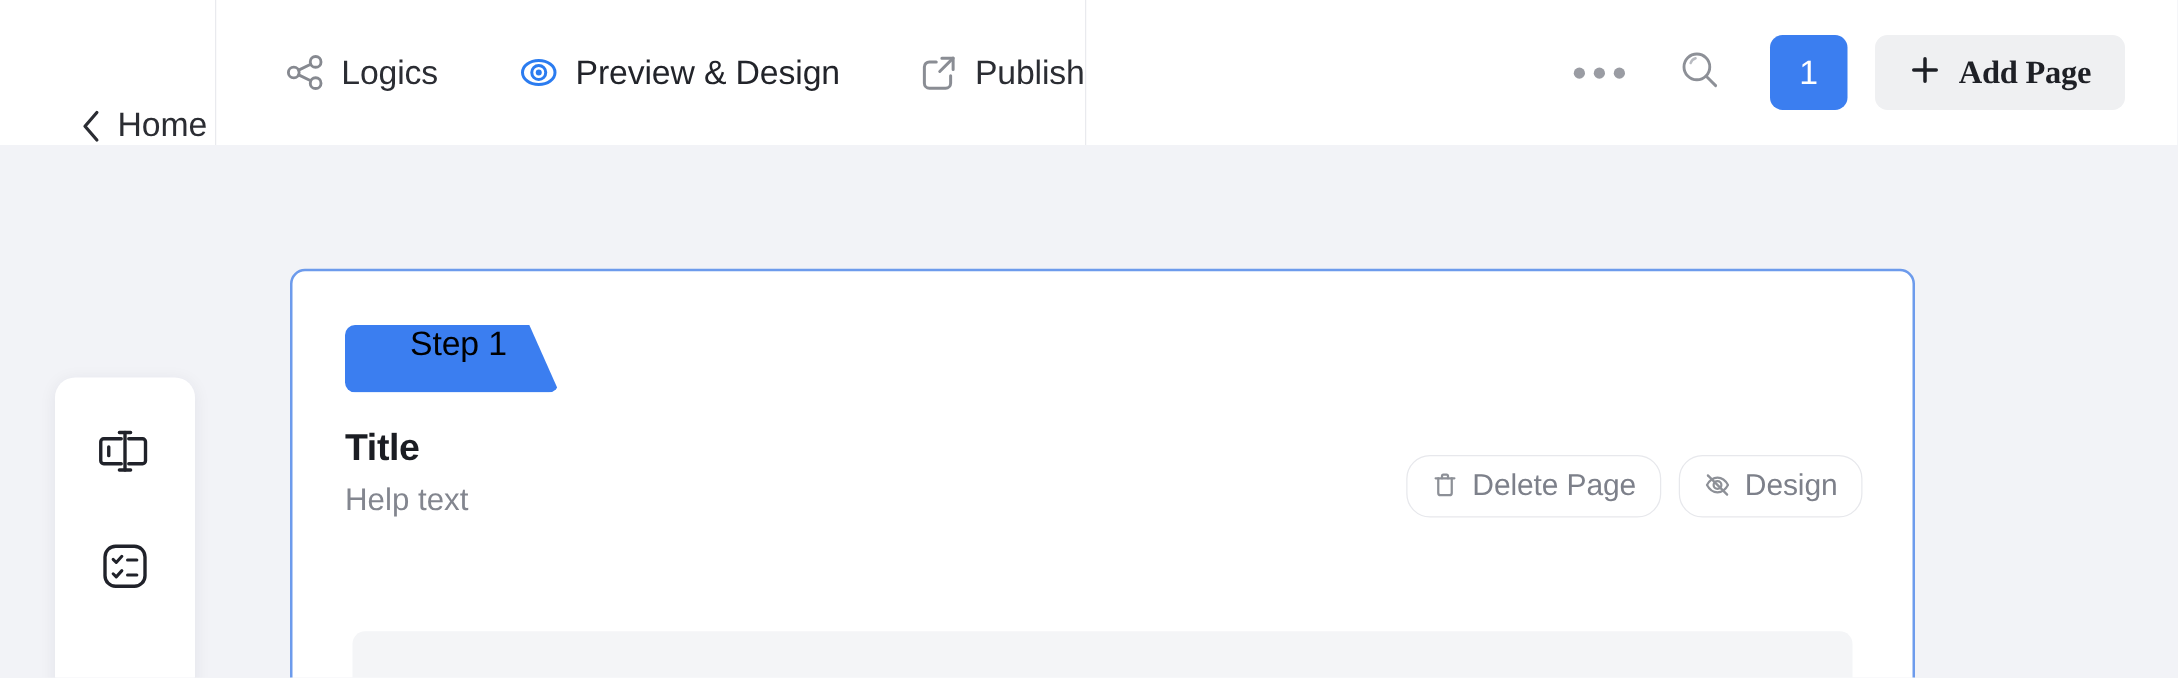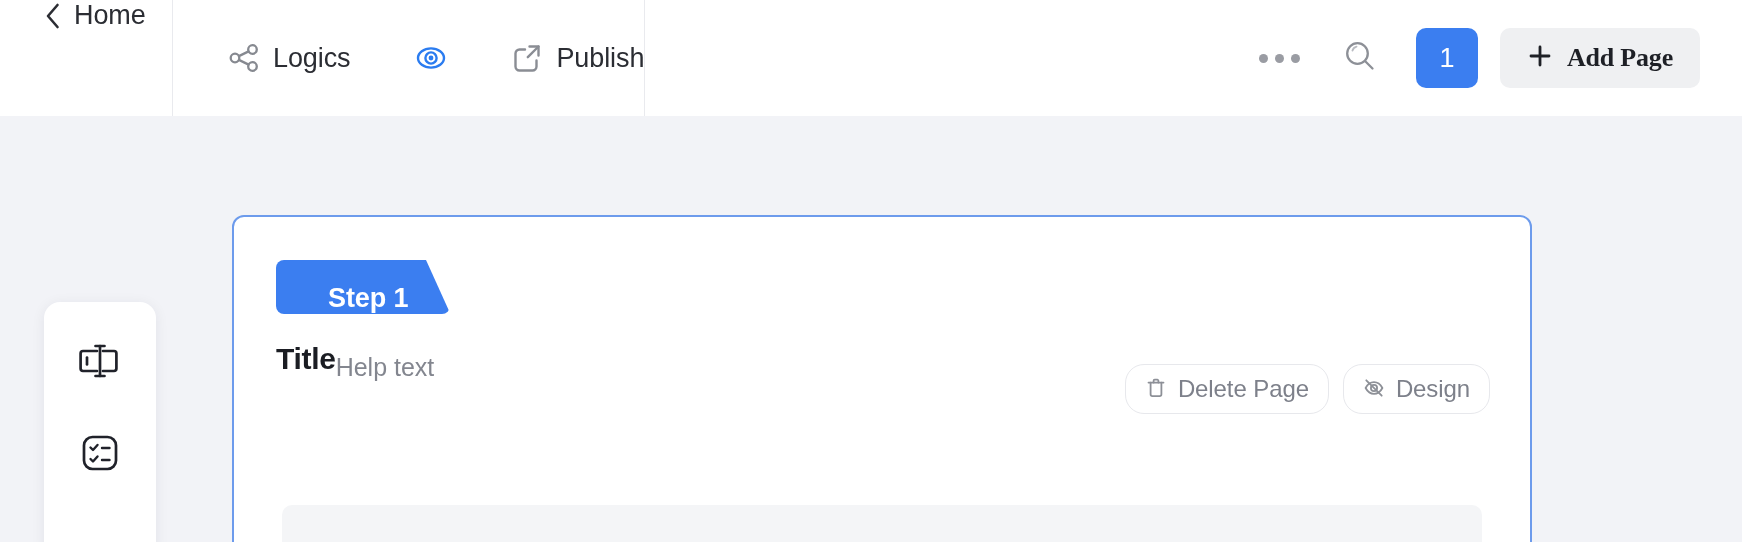--- a/index.html
+++ b/index.html
@@ -39,22 +39,22 @@
     width: 1px;
     height: 116px;
     background: #e9eaee;
     flex: 0 0 1px;
   }
 
   .tb-zone-home {
     width: 172px;
     height: 116px;
     display: flex;
-    align-items: flex-start;
-    padding-left: 44px;
+    align-items: flex-end;
+    padding-left: 64px;
     box-sizing: border-box;
   }
 
   .home-link {
     display: flex;
     align-items: center;
     gap: 13px;
     cursor: pointer;
   }
   .home-label {
@@ -209,44 +209,44 @@
     box-sizing: border-box;
     overflow: hidden;
   }
 
   .step-badge {
     position: absolute;
     left: 42px;
     top: 43px;
     height: 54px;
     background: #3b7ef0;
-    color: #ffffff;
+    color: #000000;
     font-size: 27px;
-    font-weight: bold;
+    font-weight: normal;
     letter-spacing: -0.1px;
     display: flex;
-    align-items: flex-end;
+    align-items: flex-start;
     padding: 0 42px 0 52px;
     border-radius: 8px;
     -webkit-clip-path: polygon(0 0, 86% 0, 100% 100%, 0 100%);
     clip-path: polygon(0 0, 86% 0, 100% 100%, 0 100%);
     box-sizing: border-box;
   }
 
   .card-head {
     position: absolute;
     left: 42px;
     top: 125px;
     right: 40px;
     display: flex;
     align-items: flex-start;
     justify-content: space-between;
   }
 
-  .card-title-block { display: flex; }
+  .card-title-block { display: flex; flex-direction: column; }
   .card-title {
     font-size: 30px;
     font-weight: bold;
     color: #1b1d23;
     letter-spacing: -0.3px;
     line-height: 1.1;
   }
   .card-help {
     font-size: 25px;
     color: #83868f;
@@ -326,20 +326,21 @@
       </div>
 
       <div class="nav-item preview">
         <span class="nav-icon">
           <svg width="34" height="34" viewBox="0 0 34 34" fill="none">
             <ellipse cx="17" cy="17" rx="13" ry="9.6" stroke="#2b7cf0" stroke-width="2.4"></ellipse>
             <circle cx="17" cy="17" r="5.6" stroke="#2b7cf0" stroke-width="2.4"></circle>
             <circle cx="17" cy="17" r="2.4" fill="#2b7cf0"></circle>
           </svg>
         </span>
+        <span class="nav-label">Preview &amp; Design</span>
       </div>
 
       <div class="nav-item publish">
         <span class="nav-icon">
           <svg width="34" height="34" viewBox="0 0 34 34" fill="none">
             <path d="M19.5 5.5 H28.5 V14.5" stroke="#8a8d94" stroke-width="2.4" stroke-linecap="round" stroke-linejoin="round"></path>
             <path d="M28.5 5.5 L17.8 16.2" stroke="#8a8d94" stroke-width="2.4" stroke-linecap="round"></path>
             <path d="M26.5 19.5 V25.5 A4 4 0 0 1 22.5 29.5 H9.5 A4 4 0 0 1 5.5 25.5 V12.5 A4 4 0 0 1 9.5 8.5 H15" stroke="#8a8d94" stroke-width="2.4" stroke-linecap="round" stroke-linejoin="round"></path>
           </svg>
         </span>

